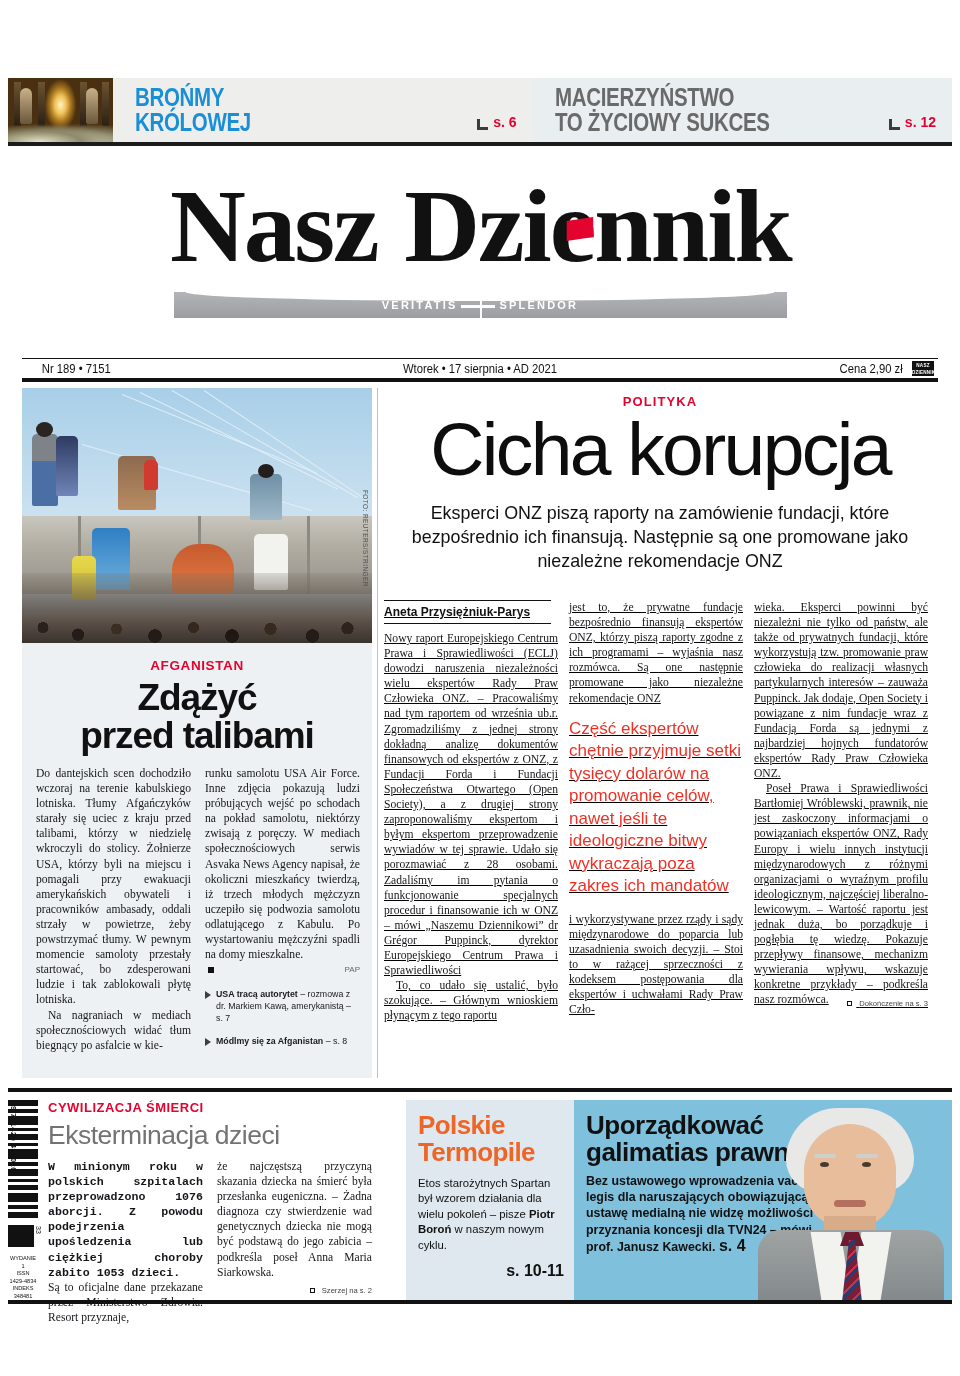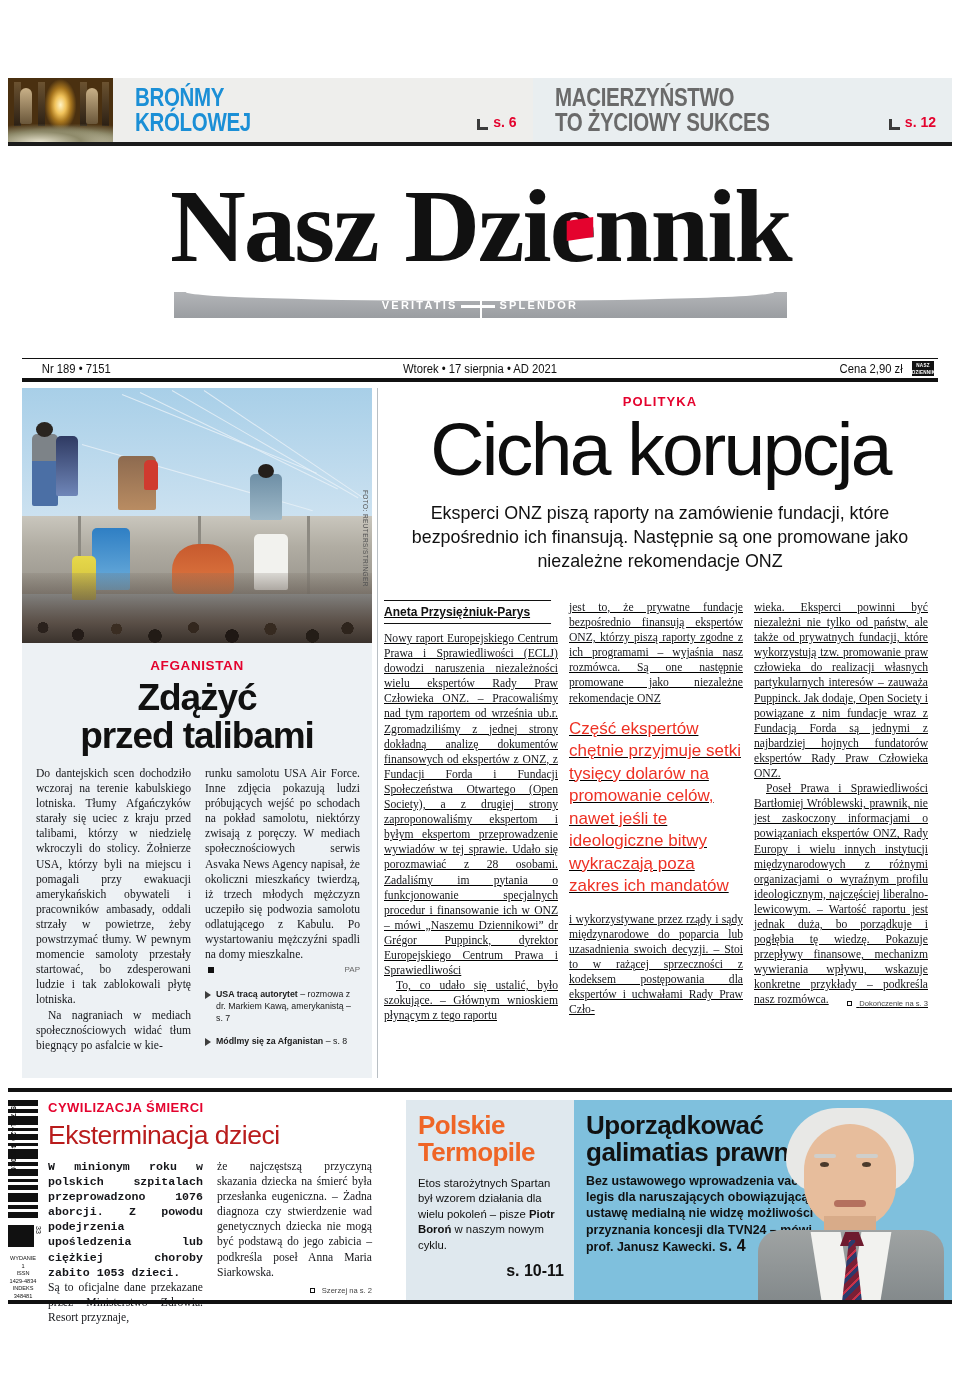--- a/index.html
+++ b/index.html
@@ -238,21 +238,21 @@
   .bc-num {
     position: absolute; left: 1px; top: 6px; font-size: 7.5px;
     writing-mode: vertical-rl; letter-spacing: .5px; color:#111; font-weight:600;
   }
   .bc-blk { width: 26px; height: 22px; background:#111; margin-top: 7px; }
   .bc-idx { font-size:7px; writing-mode: vertical-rl; color:#111; position:absolute; right:0; top:126px;}
   .bc-lines { margin-top: 8px; font-size: 5.6px; line-height: 7.6px; text-align:center; color:#111; width:30px; }
 
   .death-block { position: absolute; left: 40px; top: 0; width: 330px; }
   .death-kicker { color:#e4032e; font-weight:700; font-size:13px; letter-spacing:.5px; margin-top: 8px; }
-  .death-head { font-size: 26.5px; font-weight: 400; color:#b91c1c; margin-top: 5px; letter-spacing:-.5px; }
+  .death-head { font-size: 26.5px; font-weight: 400; color:#737373; margin-top: 5px; letter-spacing:-.5px; }
   .death-cols { display:flex; gap: 14px; margin-top: 8px; }
   .dcol { width: 155px; }
   .lead-bold { font-weight: 700; font-family: Liberation Mono, monospace; }
 
   .termo {
     position: absolute; left: 398px; top: 8px; width: 170px; height: 200px;
     background: #dfe8ee; padding: 12px 12px 16px;
   }
   .termo-head {
     color: #ef6526; font-weight: 700; font-size: 26px; line-height: 1.04;

